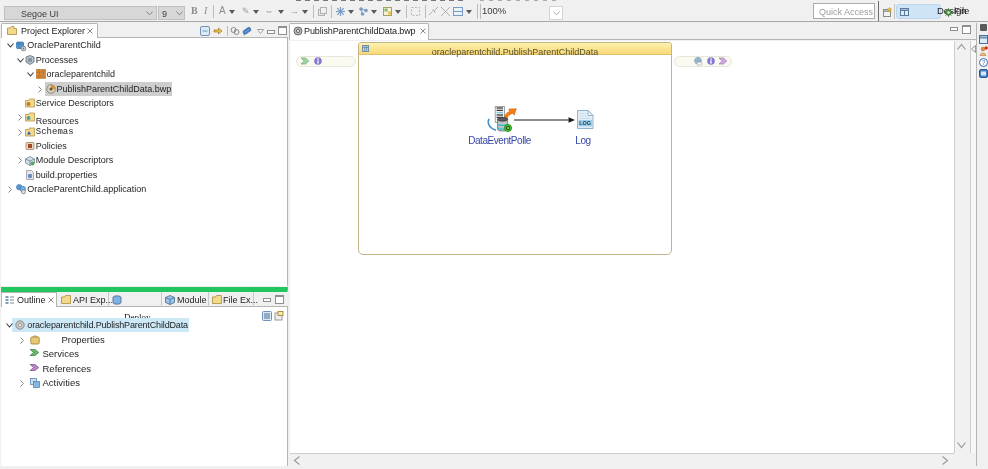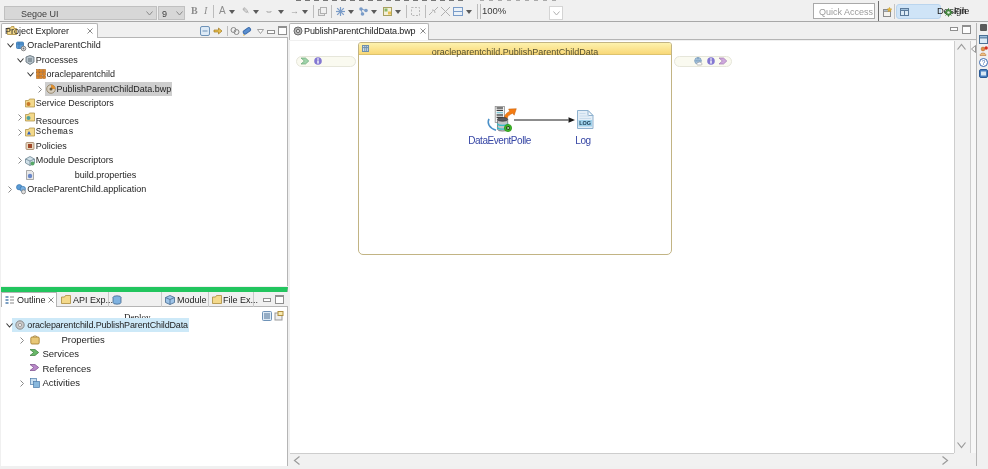--- a/index.html
+++ b/index.html
@@ -145,21 +145,21 @@
   </svg>
   <span class="txt" style="left:954px;top:6px;color:#1c1c1c;font-size:9.5px;">File</span>
 </div>
 
 <div class="abs" id="pe" style="left:1px;top:23px;width:287px;height:263px;background:#fff;border-right:1px solid #b5b5b5;">
   <div class="abs" style="left:0;top:0;width:287px;height:15px;background:#f0f0f0;border-bottom:1px solid #b5b5b5;"></div>
   <div class="abs" style="left:0;top:0;width:97px;height:15px;background:#fff;border:1px solid #b5b5b5;border-bottom:none;border-radius:2px 2px 0 0;"></div>
   <svg style="left:6px;top:3px;" width="10" height="9" viewBox="0 0 10 9">
     <path d="M0.5 2 L3.5 2 L4.5 0.5 L7 0.5 L7 2.5 L9.5 2.5 L9.5 8.5 L0.5 8.5 Z" fill="#f3d98b" stroke="#ab8b3b" stroke-width="0.8"></path>
   </svg>
-  <span class="txt" style="left:4px;top:2.5px;color:#222;">Project Explorer</span>
+  <span class="txt" style="left:20px;top:2.5px;color:#222;">Project Explorer</span>
   <svg style="left:86px;top:5px;" width="6" height="6" viewBox="0 0 6 6">
       <path d="M0.5 0.5 L5.5 5.5 M5.5 0.5 L0.5 5.5" stroke="#8a8a8a"></path>
     </svg>
 
   <svg style="left:199px;top:3px;" width="10" height="10" viewBox="0 0 10 10">
       <rect x="0.5" y="0.5" width="9" height="9" rx="1.5" fill="#ddeaf6" stroke="#6f93b8"></rect>
       <line x1="2.5" y1="5" x2="7.5" y2="5" stroke="#6f93b8"></line>
     </svg>
   <svg style="left:212px;top:3px;" width="11" height="10" viewBox="0 0 11 10">
       <path d="M1 4 L5.5 4 L5.5 2 L9 5 L5.5 8 L5.5 6 L1 6 Z" fill="#e8c050" stroke="#a07820" stroke-width="0.7"></path>
@@ -279,21 +279,21 @@
           <circle cx="7.5" cy="7.5" r="2" fill="#58a868"></circle>
         </svg>
       </div>
       <span class="txt" style="left:34.8px;top:155.35999999999999px;">Module Descriptors</span>
       <div class="abs" style="left:24.3px;top:169.92999999999998px;width:10px;height:10px;">
         <svg width="10" height="10" viewBox="0 0 10 10">
           <path d="M1.5 0.5 L6.5 0.5 L8.5 2.5 L8.5 9.5 L1.5 9.5 Z" fill="#e8e8e8" stroke="#888" stroke-width="0.7"></path>
           <circle cx="5" cy="6" r="2.2" fill="#6a88c8"></circle>
         </svg>
       </div>
-      <span class="txt" style="left:34.8px;top:169.73px;margin-left:39px;">build.properties</span>
+      <span class="txt" style="left:34.8px;top:169.73px;">build.properties</span>
       <svg style="left:6.5px;top:186.1px;" width="4" height="7" viewBox="0 0 4 7">
         <path d="M0.5 0.5 L3.5 3.5 L0.5 6.5" fill="none" stroke="#8a8a8a" stroke-width="1"></path>
       </svg>
       <div class="abs" style="left:15px;top:184.29999999999998px;width:10px;height:10px;">
         <svg width="10" height="10" viewBox="0 0 10 10">
           <circle cx="3.2" cy="3.2" r="2.7" fill="#5b9bd5" stroke="#2d6da8" stroke-width="0.6"></circle>
           <circle cx="6.8" cy="5" r="2.7" fill="#7ab0e0" stroke="#2d6da8" stroke-width="0.6"></circle>
           <circle cx="7.5" cy="7.8" r="2" fill="#e0e0e0" stroke="#707070" stroke-width="0.7"></circle>
         </svg>
       </div>

